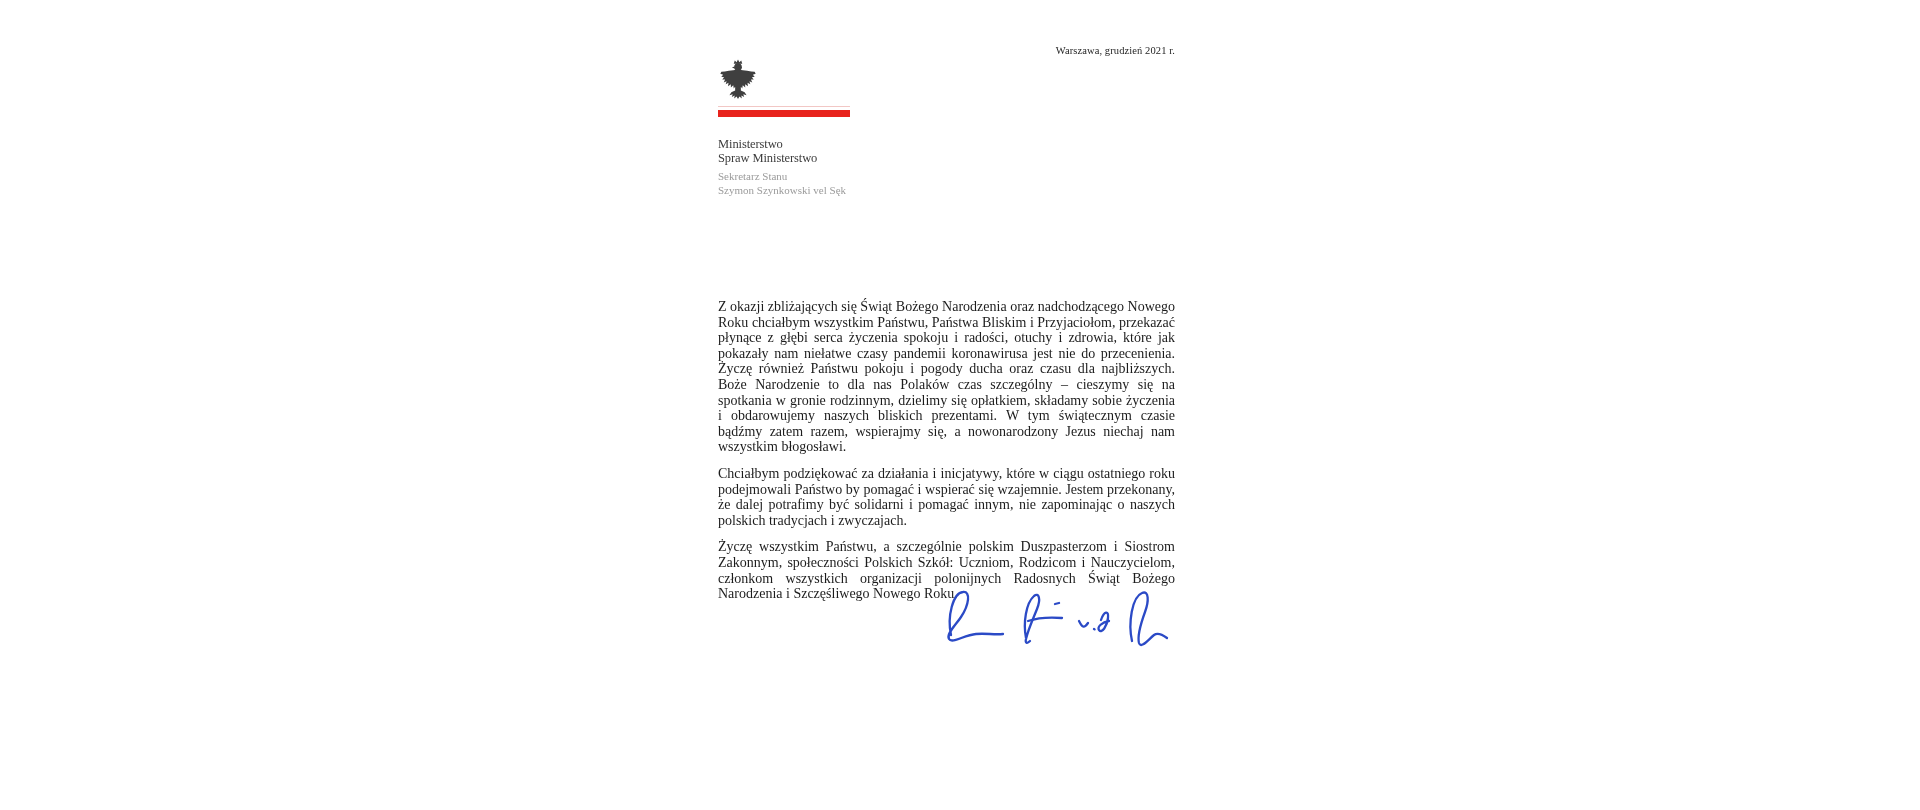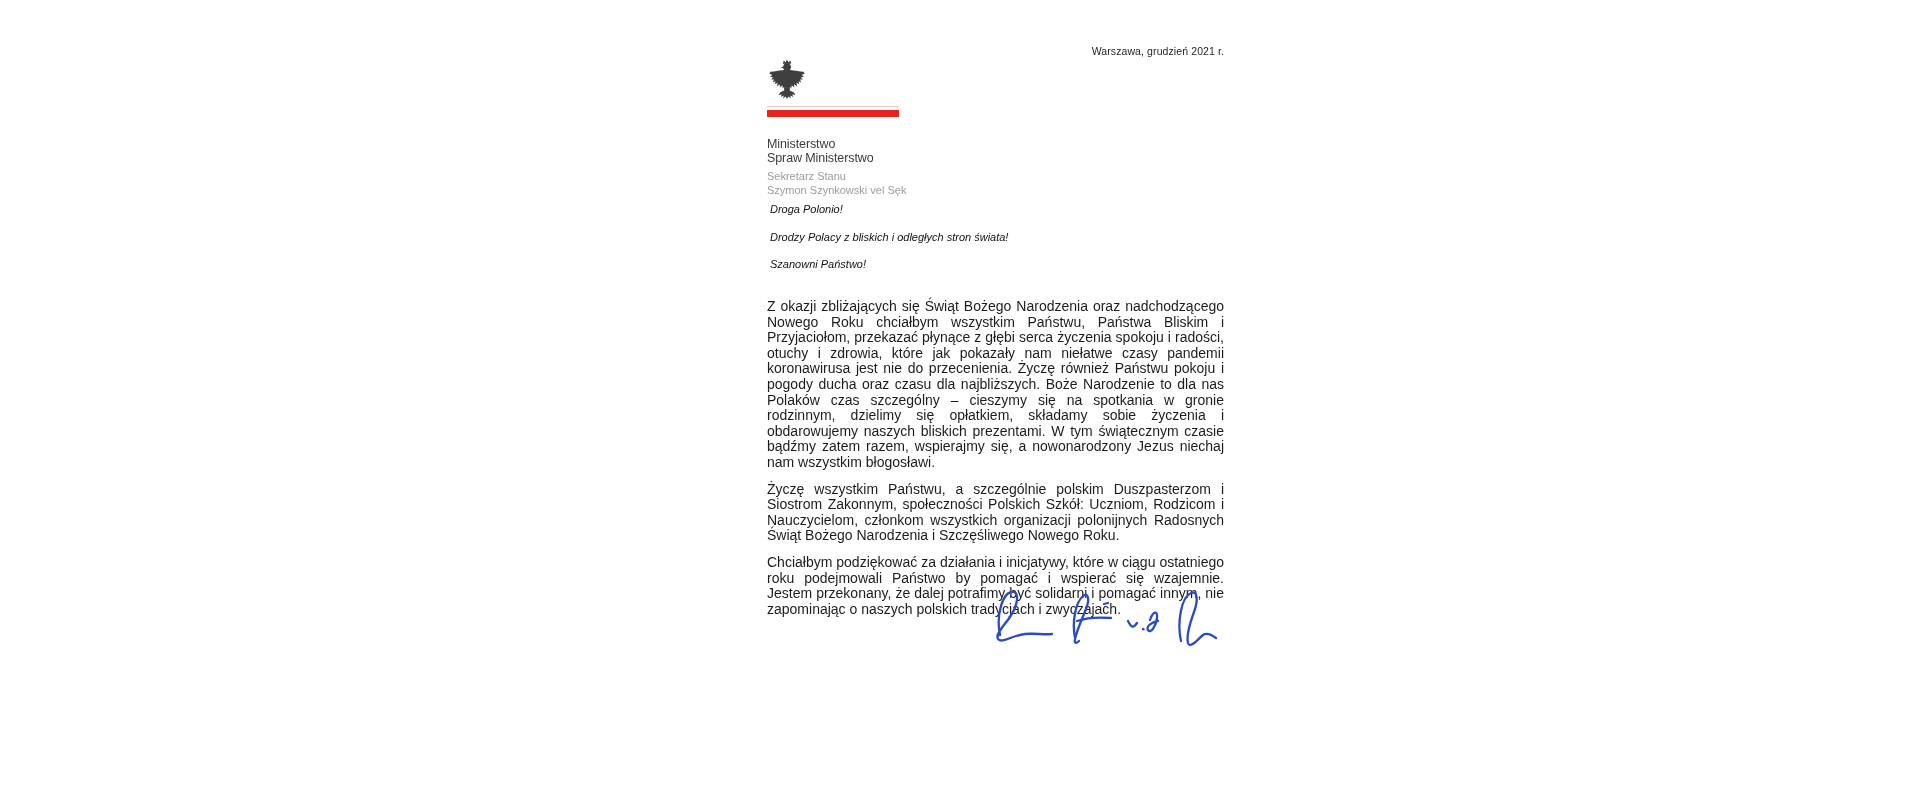--- a/index.html
+++ b/index.html
@@ -6,22 +6,22 @@
   html, body { background: #ffffff; }
   body {
     width: 1920px; height: 810px;
     overflow: hidden;
     font-family: "Liberation Sans", sans-serif;
     color: #1f1f1f;
     position: relative;
   }
   .page {
     position: absolute;
-    left: 767px; top: 0;
-    width: 457px; height: 797px;
+    left: 718px; top: 0;
+    width: 457px; height: 797px; font-family: Liberation Serif, serif;
   }
   .date-line {
     position: absolute;
     top: 45px; right: 0;
     font-size: 10.5px;
     color: #1f1f1f;
     letter-spacing: 0.1px;
   }
   .letterhead { position: absolute; left: 0; top: 58px; width: 170px; }
   .coat-of-arms { display: block; width: 38px; height: 44px; margin-left: 1px; }
@@ -114,30 +114,25 @@
     <div class="ministry-name">
       <div>Ministerstwo</div>
       <div>Spraw Ministerstwo</div>
     </div>
     <div class="sender-small">
       <div>Sekretarz Stanu</div>
       <div>Szymon Szynkowski vel Sęk</div>
     </div>
   </div>
 
-  <div class="salutations">
-    <div class="salutation-line">Droga Polonio!</div>
-    <div class="salutation-line">Drodzy Polacy z bliskich i odległych stron świata!</div>
-    <div class="salutation-line">Szanowni Państwo!</div>
-  </div>
 
   <div class="body-text">
     <p>Z okazji zbliżających się Świąt Bożego Narodzenia oraz nadchodzącego Nowego Roku chciałbym wszystkim Państwu, Państwa Bliskim i Przyjaciołom, przekazać płynące z głębi serca życzenia spokoju i radości, otuchy i zdrowia, które jak pokazały nam niełatwe czasy pandemii koronawirusa jest nie do przecenienia. Życzę również Państwu pokoju i pogody ducha oraz czasu dla najbliższych. Boże Narodzenie to dla nas Polaków czas szczególny – cieszymy się na spotkania w gronie rodzinnym, dzielimy się opłatkiem, składamy sobie życzenia i obdarowujemy naszych bliskich prezentami. W tym świątecznym czasie bądźmy zatem razem, wspierajmy się, a nowonarodzony Jezus niechaj nam wszystkim błogosławi.</p>
+    <p>Chciałbym podziękować za działania i inicjatywy, które w ciągu ostatniego roku podejmowali Państwo by pomagać i wspierać się wzajemnie. Jestem przekonany, że dalej potrafimy być solidarni i pomagać innym, nie zapominając o naszych polskich tradycjach i zwyczajach.</p>
     <p>Życzę wszystkim Państwu, a szczególnie polskim Duszpasterzom i Siostrom Zakonnym, społeczności Polskich Szkół: Uczniom, Rodzicom i Nauczycielom, członkom wszystkich organizacji polonijnych Radosnych Świąt Bożego Narodzenia i Szczęśliwego Nowego Roku.</p>
-    <p>Chciałbym podziękować za działania i inicjatywy, które w ciągu ostatniego roku podejmowali Państwo by pomagać i wspierać się wzajemnie. Jestem przekonany, że dalej potrafimy być solidarni i pomagać innym, nie zapominając o naszych polskich tradycjach i zwyczajach.</p>
   </div>
 
   <div class="signature-wrap">
     <svg viewBox="0 0 236 80" xmlns="http://www.w3.org/2000/svg" fill="none" stroke="#2b4ac6" stroke-width="2.3" stroke-linecap="round" stroke-linejoin="round">
       <path d="M15 57 C11 38 17 15 27 14 C35 13 33 27 25 39 C19 48 10 56 13 61 C16 66 28 57 40 56 C50 55 58 57 67 56"></path>
       <path d="M90 60 C87 45 90 25 98 18 C103 14 105 21 101 31 C97 41 92 52 90 61 C89 65 91 66 94 63"></path>
       <path d="M92 43 C104 39 114 39 126 40"></path>
       <path d="M119 26 L123 25"></path>
       <path d="M143 43 C146 49 148 51 152 45"></path>
       <path d="M158 51 L158.6 51.4"></path>

